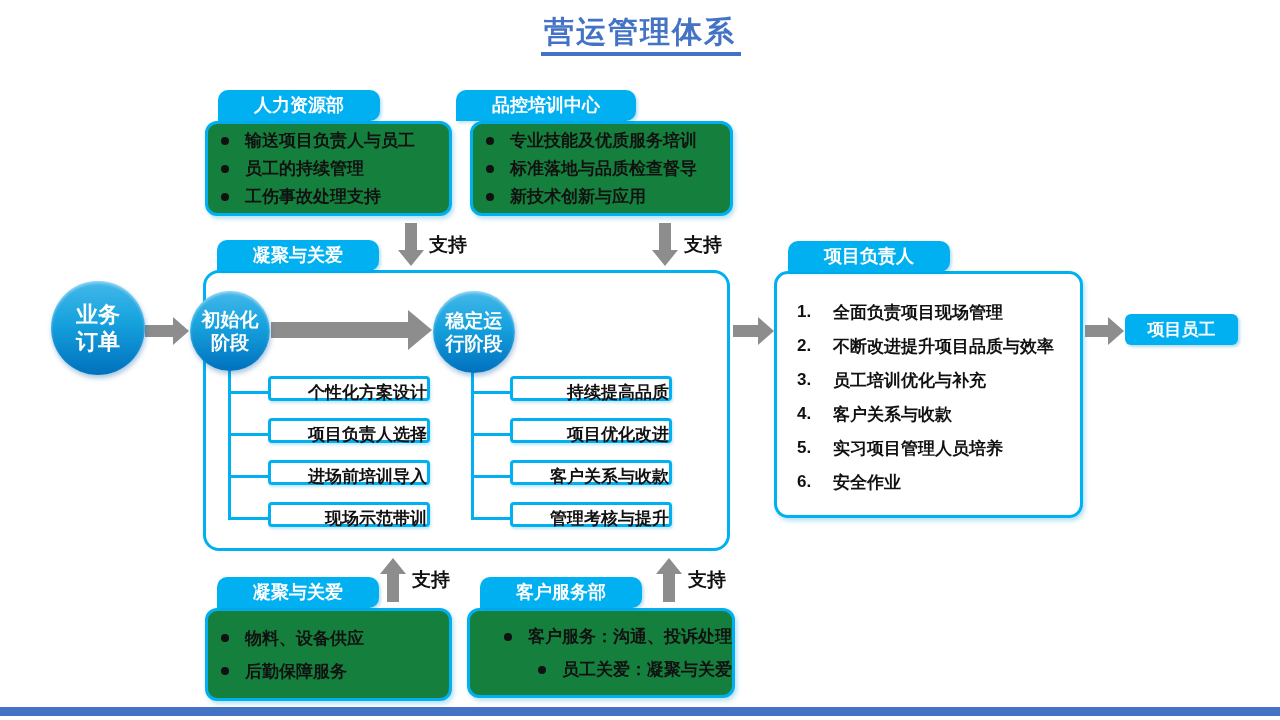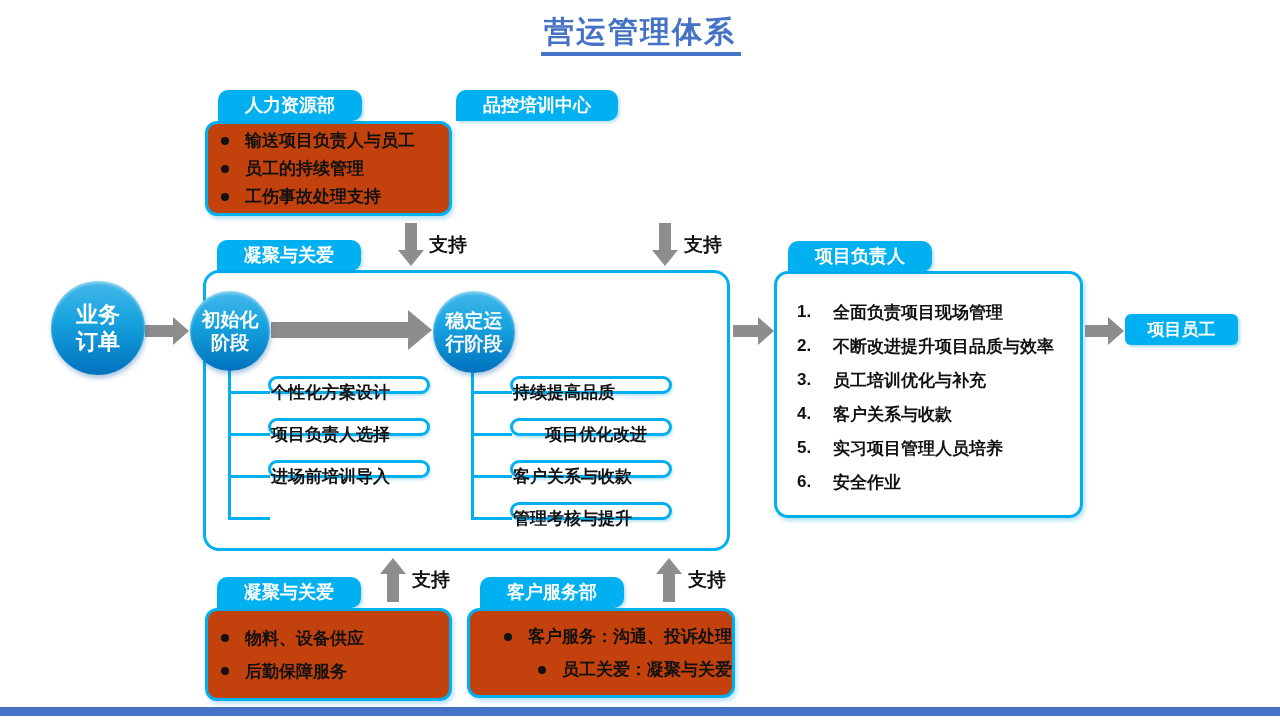--- a/index.html
+++ b/index.html
@@ -6,25 +6,25 @@
   html,body { background:#fff; }
   body { font-family:"Liberation Sans","DejaVu Sans",sans-serif; }
   .stage { position:relative; width:1280px; height:720px; background:#fff; overflow:hidden; }
 
   
   .title { position:absolute; left:0; top:12px; width:100%; text-align:center;
            font-size:30px; font-weight:800; color:#4472C4; letter-spacing:2px; }
   .title-underline { position:absolute; left:541px; top:52px; width:200px; height:4px; background:#4472C4; }
 
   
-  .tab { position:absolute; height:31px; line-height:31px; padding:0 27px;
+  .tab { position:absolute; height:31px; line-height:31px; padding:0 36px;
          background:#00B0F0; color:#fff; font-size:18px; font-weight:bold;
          border-radius:10px 10px 10px 0; z-index:6; white-space:nowrap;
          box-shadow:2px 2px 3px rgba(0,140,200,.25); }
-  .panel { position:absolute; background:#c2410c; border:3px solid #00B0F0; border-radius:12px;
+  .panel { position:absolute; background:#15803d; border:3px solid #00B0F0; border-radius:12px;
            z-index:5; box-shadow:2px 3px 4px rgba(0,150,215,.28); }
   .list-panel { display:flex; flex-direction:column; justify-content:center; padding-left:13px; }
   .b-row { display:flex; align-items:center; gap:16px; height:21px; }
   .dot { width:8px; height:8px; border-radius:50%; background:#111; flex:none; }
   .b-txt { font-size:17px; font-weight:bold; color:#111; white-space:nowrap; }
 
   
   .bigbox { position:absolute; background:#fff; border:3px solid #00B0F0; border-radius:16px; z-index:1; }
 
   
@@ -48,22 +48,22 @@
   .ar-v.up .shaft { bottom:0; top:14px; }
   .ar-v.up .head { position:absolute; top:0; left:50%; transform:translateX(-50%); width:0; height:0;
                    border-bottom:16px solid #8d8d8d; border-left:13px solid transparent; border-right:13px solid transparent; }
   .sup { position:absolute; font-size:19px; font-weight:600; color:#111; z-index:3; white-space:nowrap; }
 
   
   .vline { position:absolute; width:3px; background:#00B0F0; z-index:2; }
   .hline { position:absolute; height:3px; background:#00B0F0; z-index:2; }
 
   
-  .task { position:absolute; width:162px; height:18px; background:#fff; border:3px solid #00B0F0;
-          border-radius:15px; font-size:17px; font-weight:bold; color:#111; text-align:left;
+  .task { position:absolute; width:162px; height:25px; background:#fff; border:3px solid #00B0F0;
+          border-radius:4px; font-size:17px; font-weight:bold; color:#111; text-align:right;
           line-height:27px; z-index:3; box-shadow:1px 2px 3px rgba(0,150,215,.25); white-space:nowrap; }
 
   
   .pm-list { position:absolute; left:774px; top:271px; width:309px; height:247px; background:#fff;
              border:3px solid #00B0F0; border-radius:14px; z-index:5; padding:28px 6px 0 20px;
              display:flex; flex-direction:column; gap:14px; counter-reset:pm;
              box-shadow:2px 3px 4px rgba(0,150,215,.28); }
   .pm-item { display:flex; height:20px; align-items:center; font-size:17px; font-weight:bold; color:#111; white-space:nowrap; }
   .pm-item::before { counter-increment:pm; content:counter(pm) "."; width:36px; flex:none; }
 
@@ -92,20 +92,34 @@
         <span class="dot"></span>
         <span class="b-txt">员工的持续管理</span>
       </div>
     <div class="b-row">
         <span class="dot"></span>
         <span class="b-txt">工伤事故处理支持</span>
       </div>
   </div>
 
   <div class="tab" style="left:456px; top:90px;">品控培训中心</div>
+  <div class="panel list-panel" style="left:470px; top:121px; width:263px; height:95px; gap:7px;">
+    <div class="b-row">
+        <span class="dot"></span>
+        <span class="b-txt">专业技能及优质服务培训</span>
+      </div>
+    <div class="b-row">
+        <span class="dot"></span>
+        <span class="b-txt">标准落地与品质检查督导</span>
+      </div>
+    <div class="b-row">
+        <span class="dot"></span>
+        <span class="b-txt">新技术创新与应用</span>
+      </div>
+  </div>
 
   <div class="ar-v down" style="left:398px; top:223px; width:26px; height:43px;">
       <div class="shaft"></div>
       <div class="head"></div>
     </div>
   <div class="sup" style="left:429px; top:232px;">支持</div>
   <div class="ar-v down" style="left:652px; top:223px; width:26px; height:43px;">
       <div class="shaft"></div>
       <div class="head"></div>
     </div>
@@ -143,20 +157,21 @@
   <div class="hline" style="left:228px; top:517px; width:42px;"></div>
   <div class="vline" style="left:471px; top:370px; height:149px;"></div>
   <div class="hline" style="left:471px; top:391px; width:41px;"></div>
   <div class="hline" style="left:471px; top:433px; width:41px;"></div>
   <div class="hline" style="left:471px; top:475px; width:41px;"></div>
   <div class="hline" style="left:471px; top:517px; width:41px;"></div>
 
   <div class="task" style="left:268px; top:376px;">个性化方案设计</div>
   <div class="task" style="left:268px; top:418px;">项目负责人选择</div>
   <div class="task" style="left:268px; top:460px;">进场前培训导入</div>
+  <div class="task" style="left:268px; top:502px;">现场示范带训</div>
 
   <div class="task" style="left:510px; top:376px;">持续提高品质</div>
   <div class="task" style="left:510px; top:418px;padding-left:32px;">项目优化改进</div>
   <div class="task" style="left:510px; top:460px;">客户关系与收款</div>
   <div class="task" style="left:510px; top:502px;">管理考核与提升</div>
 
   <div class="ar-h" style="left:733px; top:317px; width:41px; height:28px;">
       <div class="shaft" style="right:14px;"></div>
       <div class="head"></div>
     </div>

